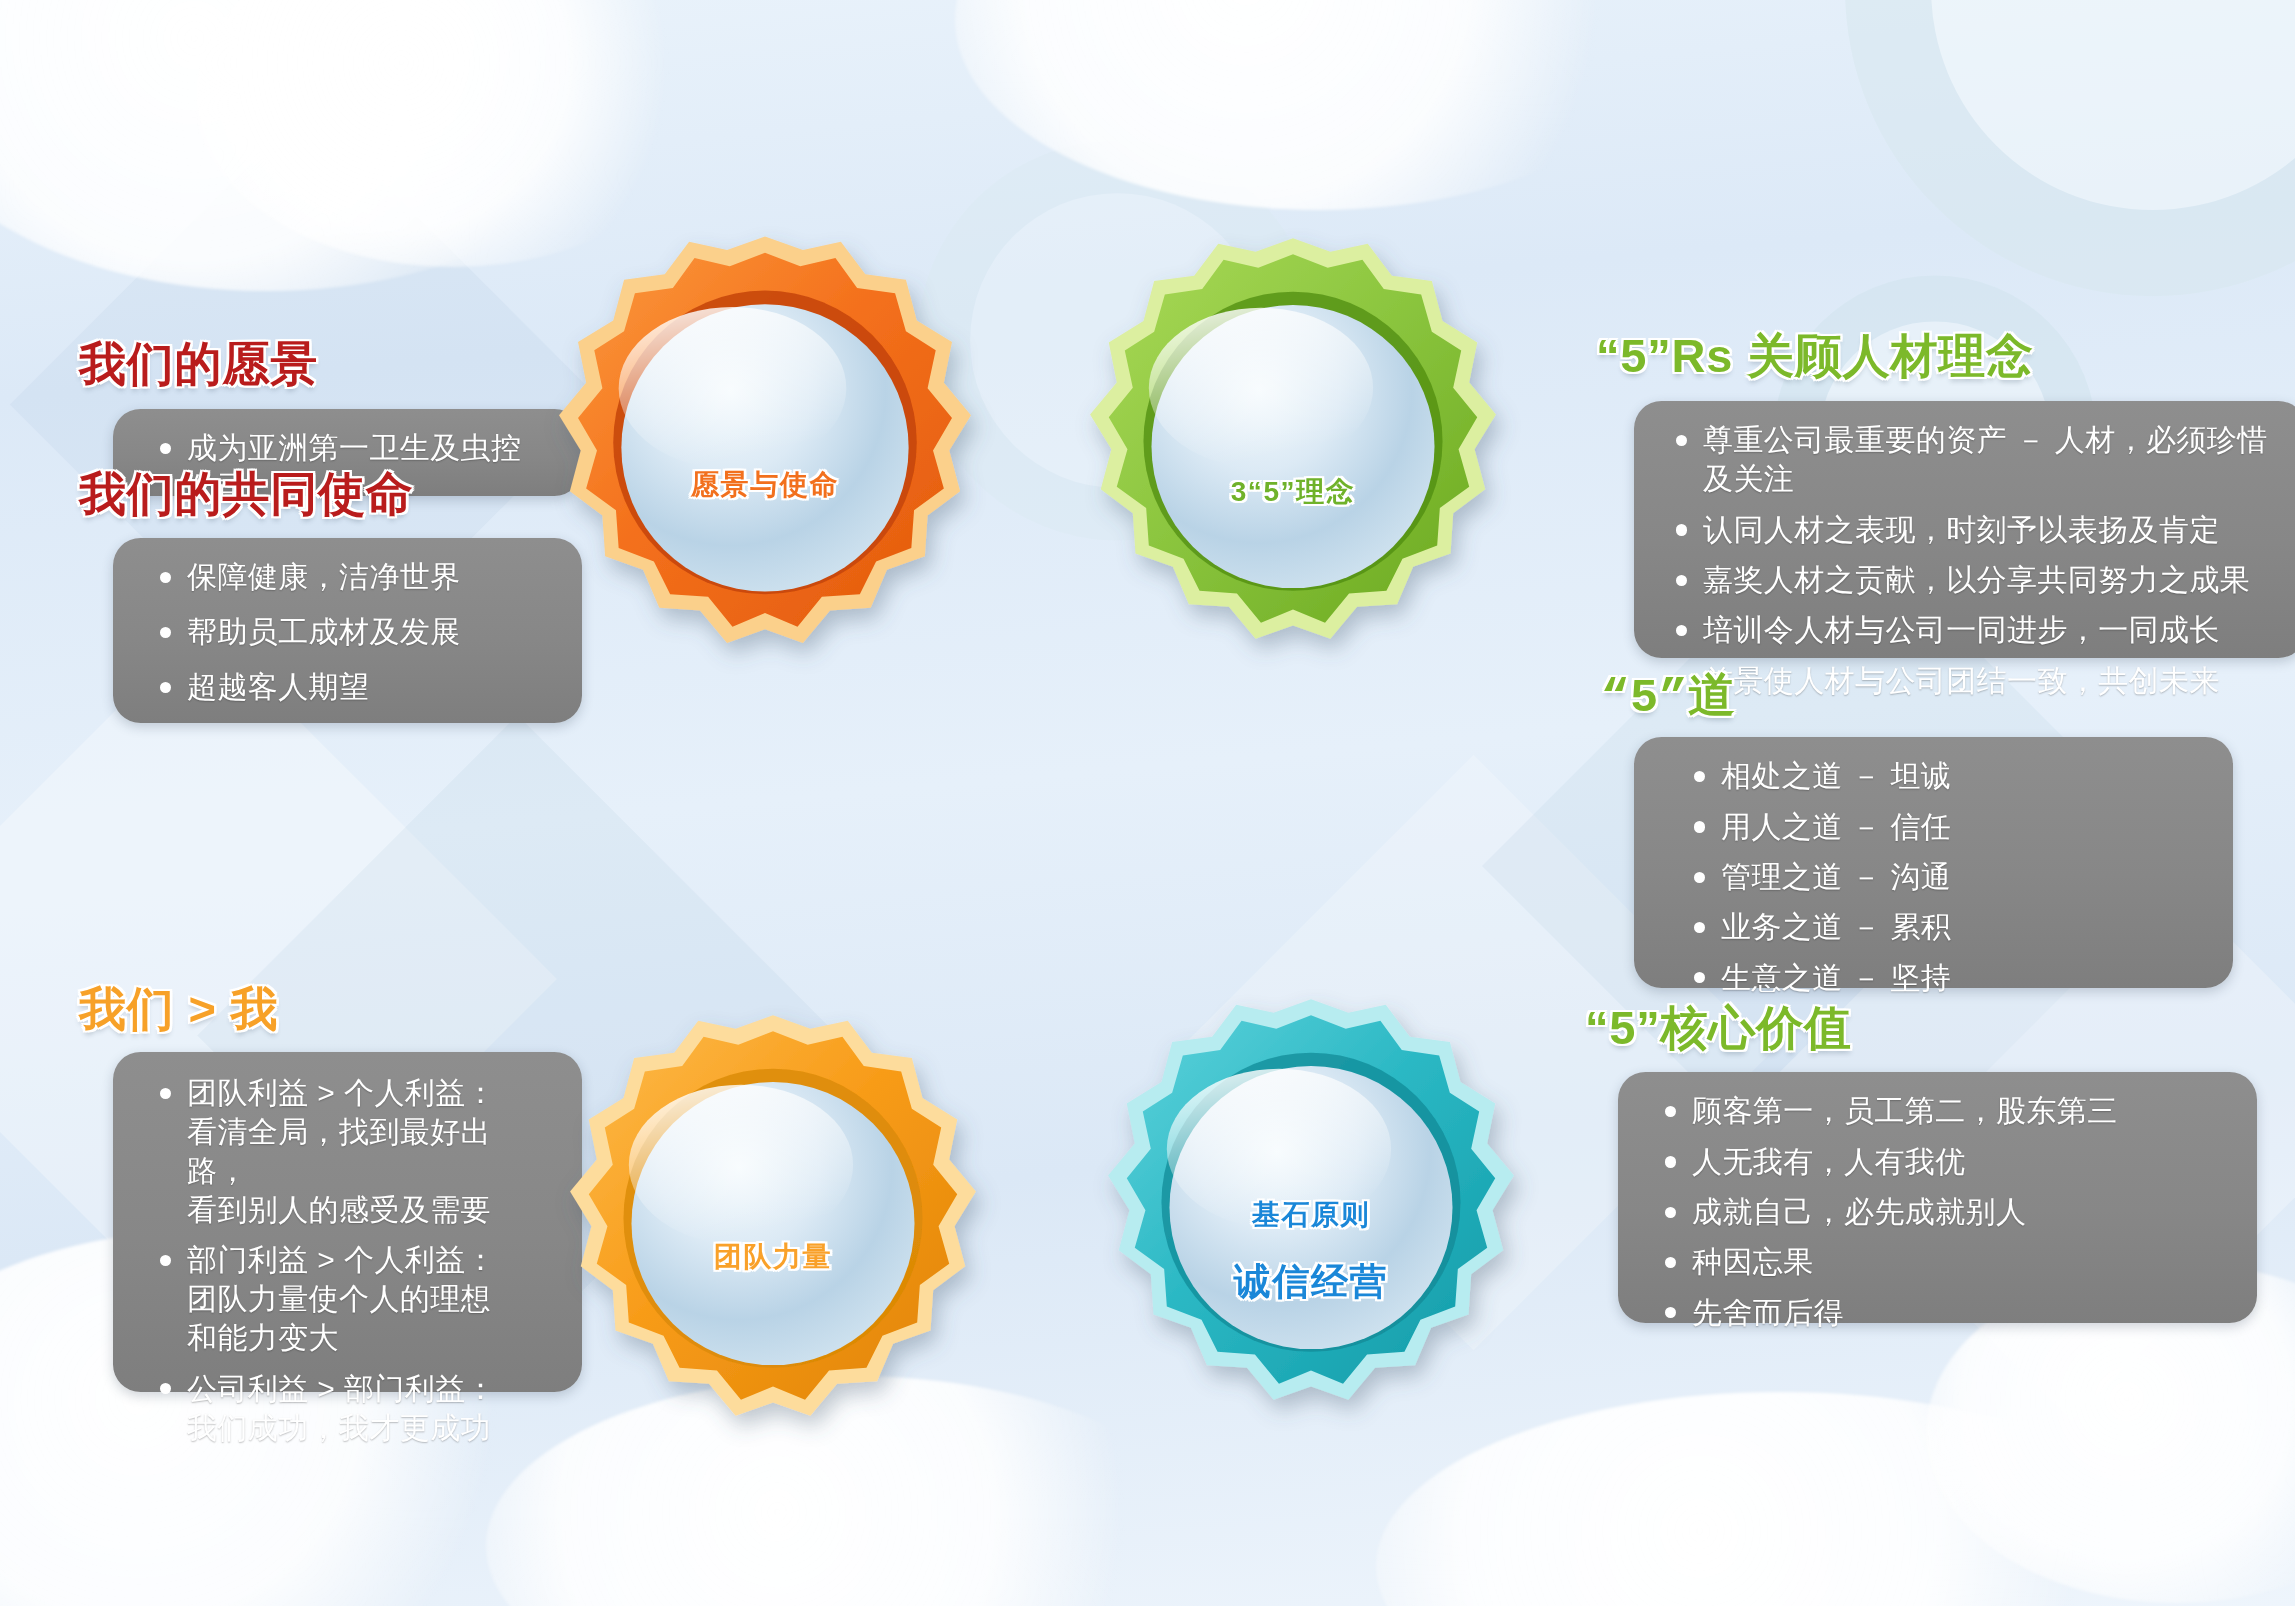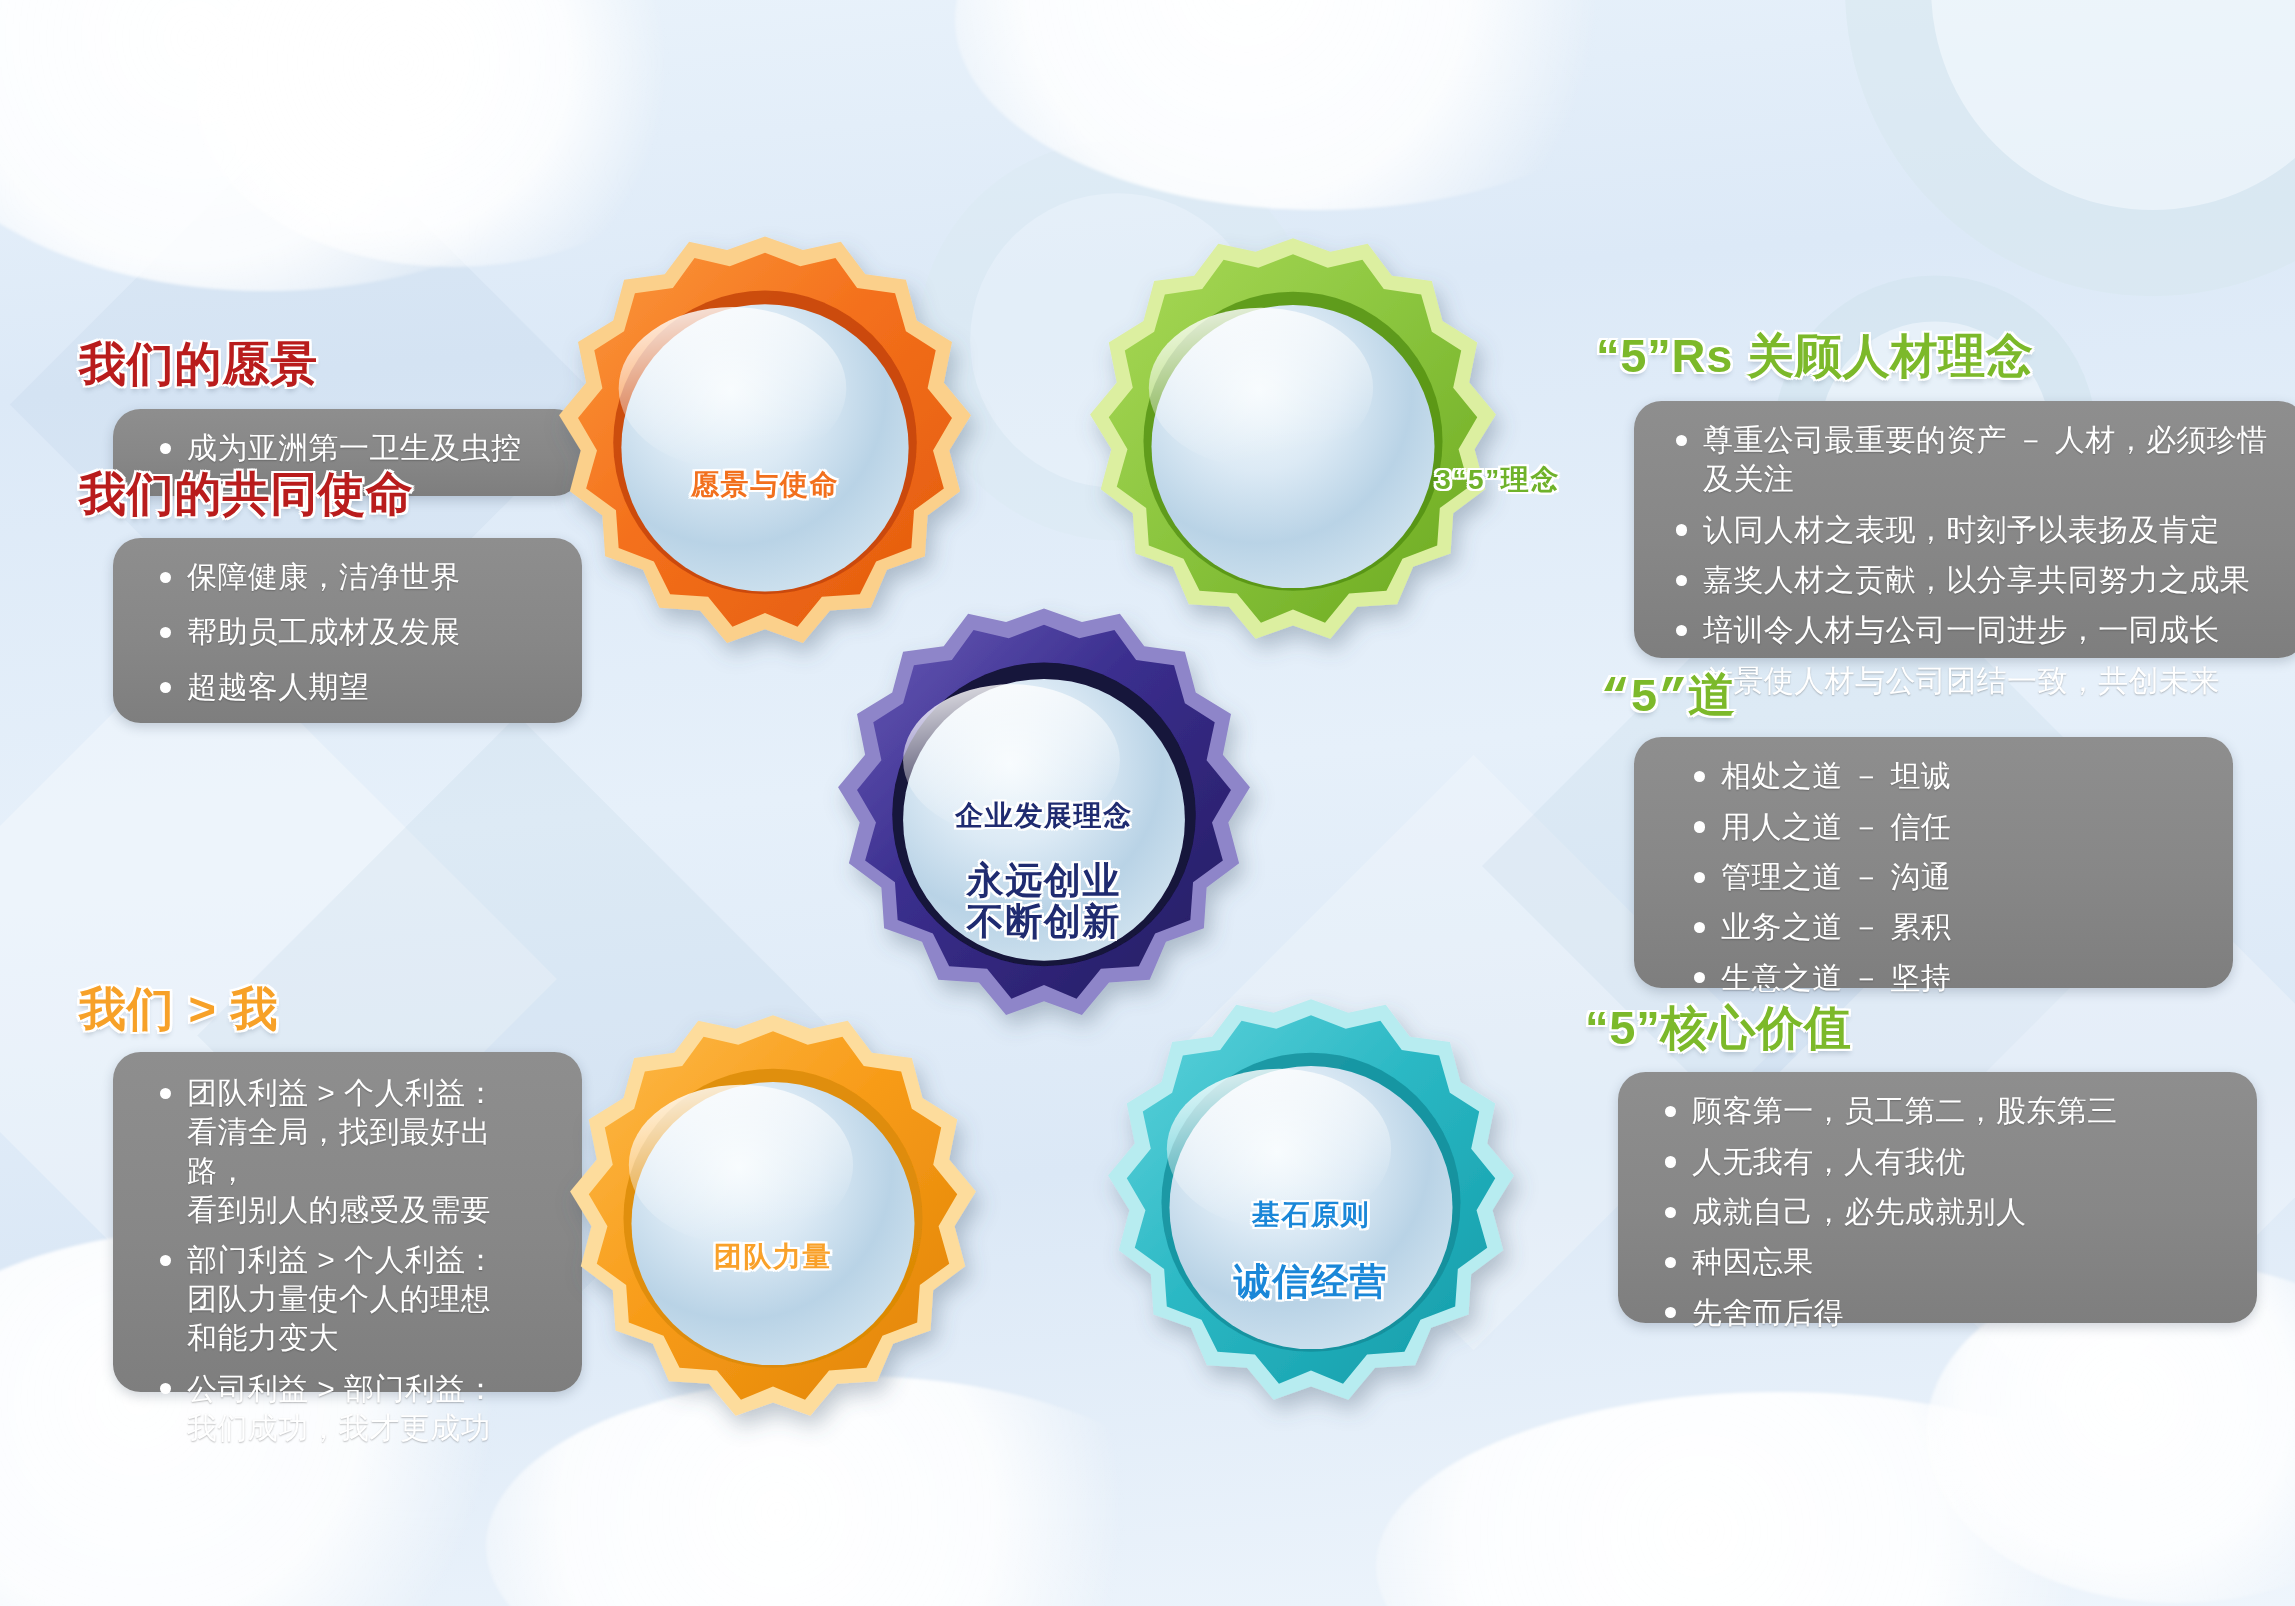--- a/index.html
+++ b/index.html
@@ -236,44 +236,23 @@
         </linearGradient>
       </defs>
       <g filter="url(#sh)">
         <path d="M100 2 L114 7 L128 4 L137 16 L152 18 L156 33 L169 41 L166 56 L176 68 L168 81 L172 96 L160 105 L159 120 L145 125 L139 139 L124 140 L114 152 L100 147 L86 152 L76 140 L61 139 L55 125 L41 120 L40 105 L28 96 L32 81 L24 68 L34 56 L31 41 L44 33 L48 18 L63 16 L72 4 L86 7 Z" fill="#dcefa0"></path>
         <path d="M100 8 L113 13 L126 10 L134 21 L148 23 L152 37 L163 44 L160 58 L169 69 L162 81 L166 95 L155 103 L154 117 L141 122 L135 134 L121 135 L112 146 L100 141 L88 146 L79 135 L65 134 L59 122 L46 117 L45 103 L34 95 L38 81 L31 69 L40 58 L37 44 L48 37 L52 23 L66 21 L74 10 L87 13 Z" fill="url(#gGr)"></path>
         <circle cx="100" cy="78" r="56" fill="#4f8c10" opacity=".75"></circle>
         <circle cx="100" cy="80" r="53" fill="url(#glass)"></circle>
         <ellipse cx="88" cy="58" rx="42" ry="30" fill="url(#glassHi)"></ellipse>
       </g>
     </svg>
-    <div class="gear-label gl-main c-green" style="top:228px;text-align:right;">3“5”理念</div>
-  </div>
-
-  <div class="gear" style="left:773px; top:603px; width:542px; height:542px; z-index:9;">
-    <svg width="542" height="542" viewBox="0 0 200 200">
-      <defs>
-        <linearGradient id="gPu" x1="0" y1="0" x2="1" y2="1">
-          <stop offset="0%" stop-color="#6a5cb8"></stop>
-            <stop offset="40%" stop-color="#3b2f8f"></stop>
-            <stop offset="100%" stop-color="#221a5e"></stop>
-        </linearGradient>
-      </defs>
-      <g filter="url(#sh)">
-        <path d="M100 2 L114 7 L128 4 L137 16 L152 18 L156 33 L169 41 L166 56 L176 68 L168 81 L172 96 L160 105 L159 120 L145 125 L139 139 L124 140 L114 152 L100 147 L86 152 L76 140 L61 139 L55 125 L41 120 L40 105 L28 96 L32 81 L24 68 L34 56 L31 41 L44 33 L48 18 L63 16 L72 4 L86 7 Z" fill="#8e85c9"></path>
-        <path d="M100 8 L113 13 L126 10 L134 21 L148 23 L152 37 L163 44 L160 58 L169 69 L162 81 L166 95 L155 103 L154 117 L141 122 L135 134 L121 135 L112 146 L100 141 L88 146 L79 135 L65 134 L59 122 L46 117 L45 103 L34 95 L38 81 L31 69 L40 58 L37 44 L48 37 L52 23 L66 21 L74 10 L87 13 Z" fill="url(#gPu)"></path>
-        <circle cx="100" cy="78" r="56" fill="#15123a"></circle>
-        <circle cx="100" cy="80" r="52" fill="url(#glass)"></circle>
-        <ellipse cx="88" cy="58" rx="40" ry="28" fill="url(#glassHi)"></ellipse>
-      </g>
-    </svg>
-    <div class="gear-label gl-main c-navy" style="top:194px;">企业发展理念</div>
-    <div class="gear-label gl-sub c-navy" style="top:257px; white-space:pre-line;">永远创业
-不断创新</div>
-  </div>
+    <div class="gear-label gl-main c-green" style="top:240px;">3“5”理念</div>
+  </div>
+
 
   <div class="gear" style="left:506px; top:1010px; width:534px; height:534px; z-index:5;">
     <svg width="534" height="534" viewBox="0 0 200 200">
       <defs>
         <linearGradient id="gAm" x1="0" y1="0" x2="1" y2="1">
           <stop offset="0%" stop-color="#fdbb4b"></stop>
             <stop offset="45%" stop-color="#f89c19"></stop>
             <stop offset="100%" stop-color="#e08305"></stop>
         </linearGradient>
       </defs>

